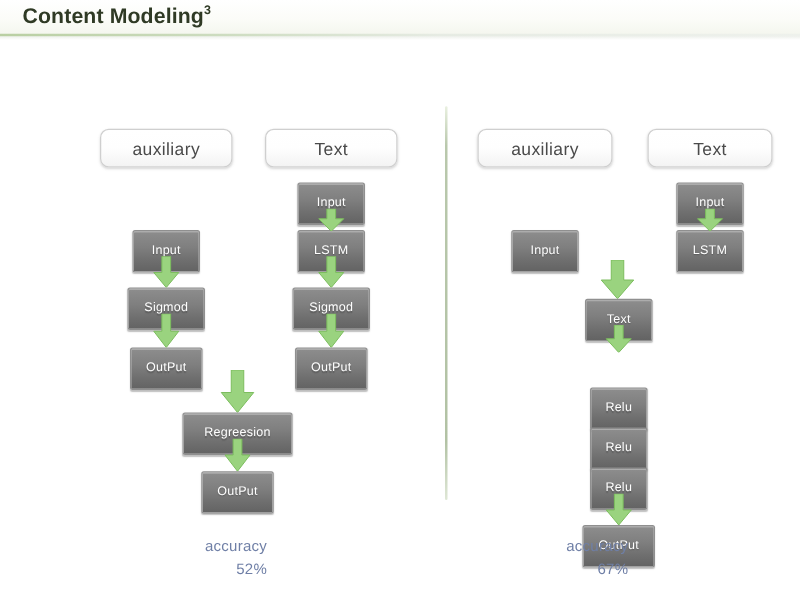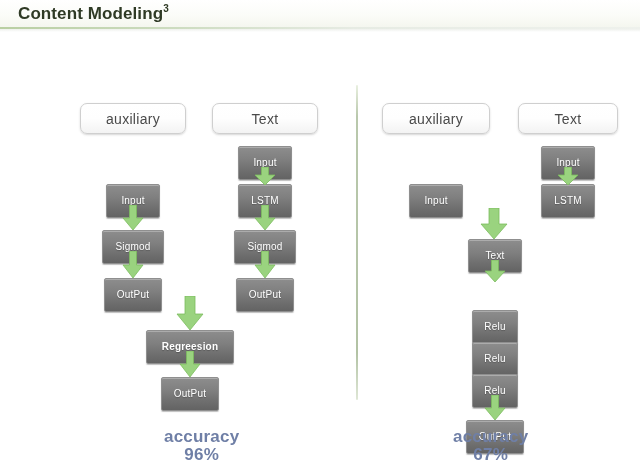--- a/index.html
+++ b/index.html
@@ -122,26 +122,25 @@
 
   
   .arrow {
     position: absolute;
   }
   .arrow svg { display: block; }
 
   
   .accuracy {
     position: absolute;
-    text-align: center;
+    text-align: right;
     color: #6f7fa6;
-    font-size: 17px;
+    font-size: 12px;
     line-height: 18px;
     letter-spacing: 0.2px;
-    font-weight: bold;
   }
   .accuracy .pct { display: block; }
 </style>
 </head>
 <body>
 
 <div id="page">
 
   <div class="header">
     <div class="header-title"><span>Content Modeling</span><span class="sup">3</span></div>
@@ -208,35 +207,35 @@
       <svg width="22" height="27" viewBox="0 0 22 27">
         <polygon points="7.5,0 14.5,0 14.5,14 21,14 11,27 1,14 7.5,14" fill="#9ad37f" stroke="#7cbd5e" stroke-width="0.8"></polygon>
       </svg>
     </div>
 
     <div class="arrow" style="left:164px; top:264px;">
       <svg width="28" height="34" viewBox="0 0 28 34">
         <polygon points="9,0 19,0 19,18 27,18 14,34 1,18 9,18" fill="#9ad37f" stroke="#7cbd5e" stroke-width="0.8"></polygon>
       </svg>
     </div>
-    <div class="node" style="left:134px; top:298px; width:88px;font-weight:bold;">
+    <div class="node" style="left:134px; top:298px; width:88px;">
       <span>Regreesion</span>
     </div>
     <div class="arrow" style="left:167px; top:319px;">
       <svg width="22" height="26" viewBox="0 0 22 26">
         <polygon points="7.5,0 14.5,0 14.5,13 21,13 11,26 1,13 7.5,13" fill="#9ad37f" stroke="#7cbd5e" stroke-width="0.8"></polygon>
       </svg>
     </div>
     <div class="node" style="left:149px; top:345px; width:58px;">
       <span>OutPut</span>
     </div>
 
     <div class="accuracy" style="left:152px; top:396px;">
       <span>accuracy</span>
-      <span class="pct">96%</span>
+      <span class="pct">52%</span>
     </div>
 
     <div class="pill" style="left:370px; top:71px; width:108px;">
       <span>auxiliary</span>
     </div>
     <div class="pill" style="left:506px; top:71px; width:100px;">
       <span>Text</span>
     </div>
 
     <div class="node" style="left:397px; top:152px; width:54px;">

